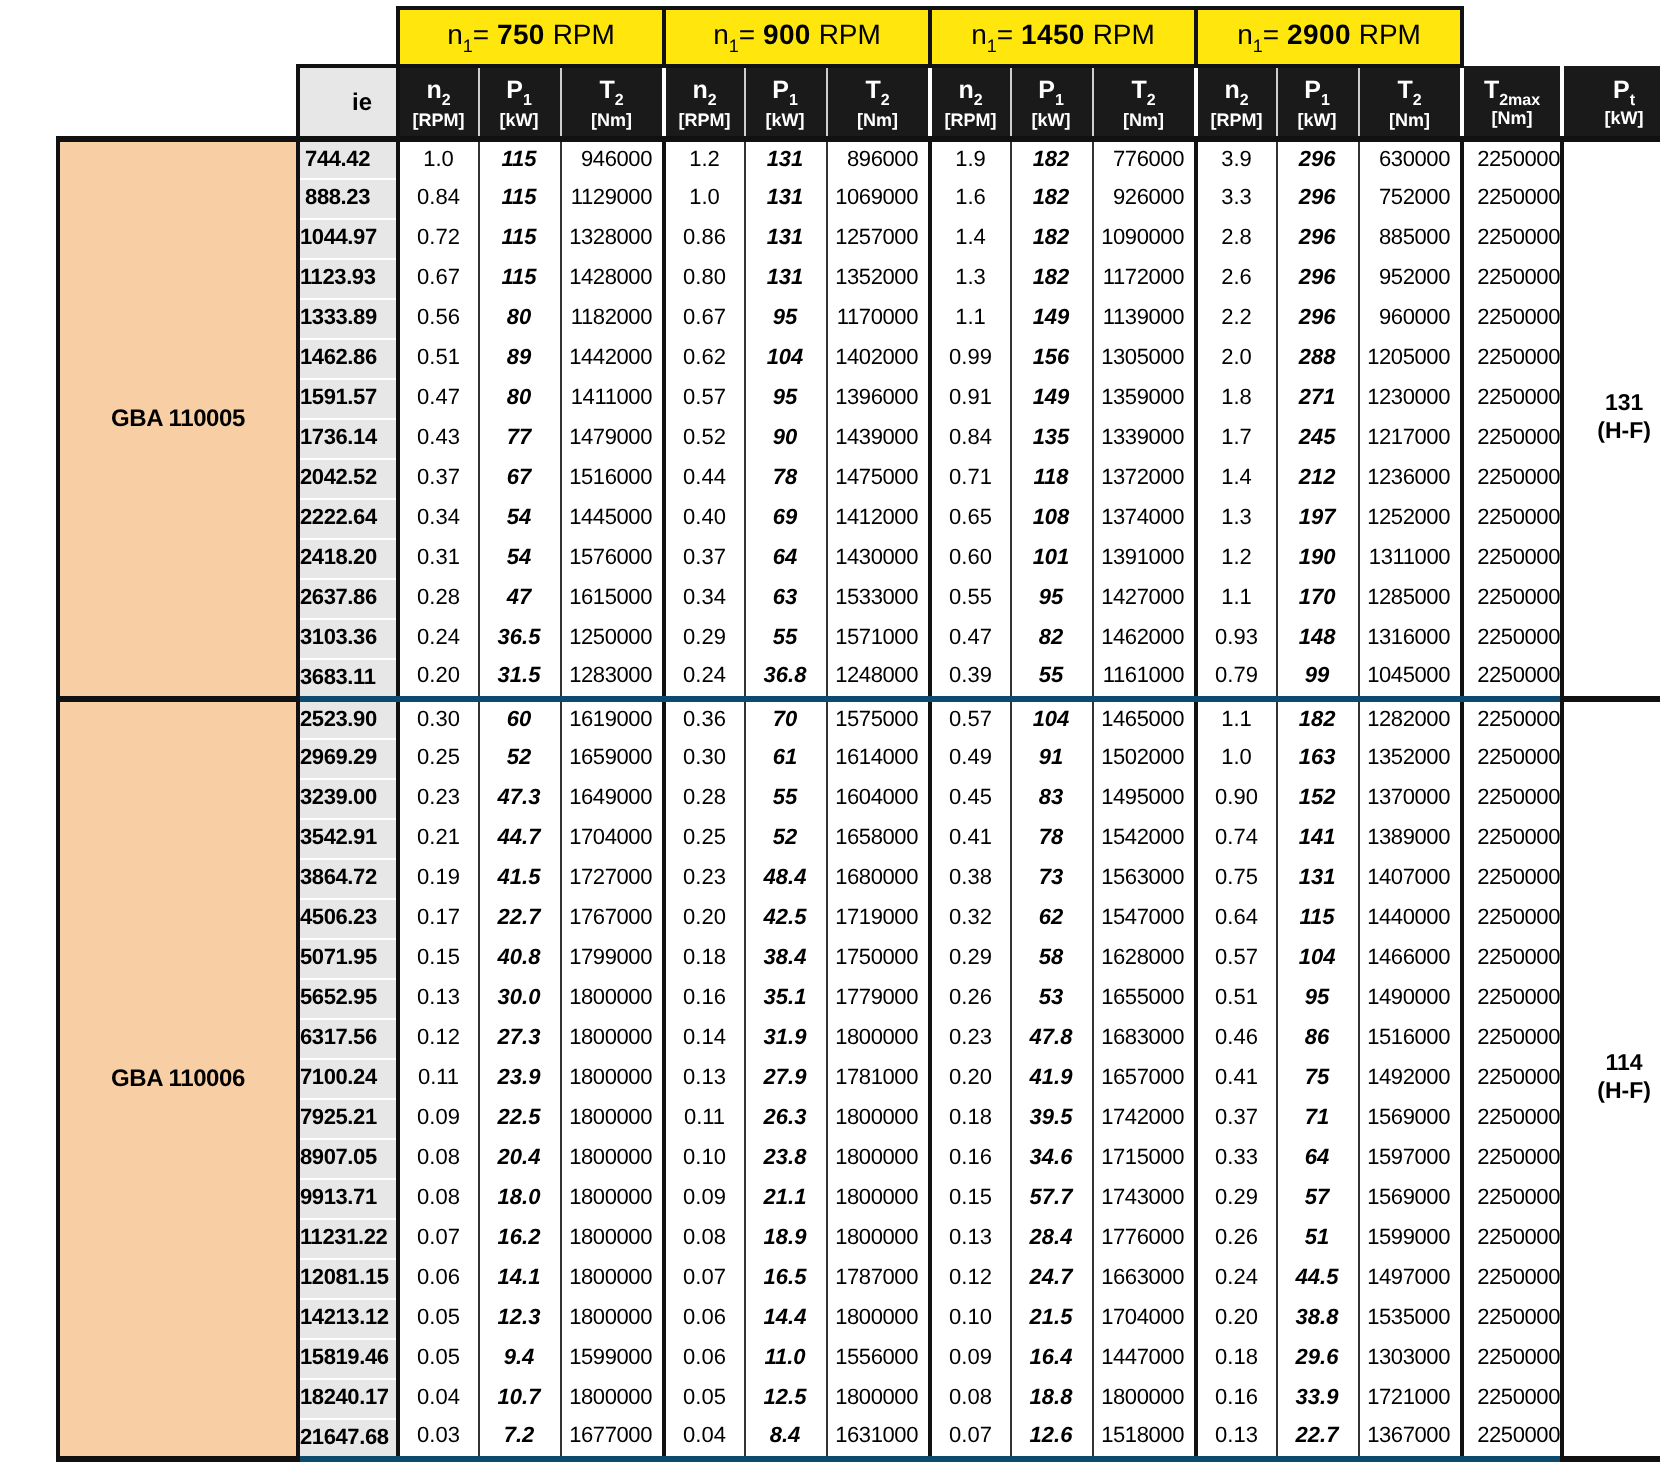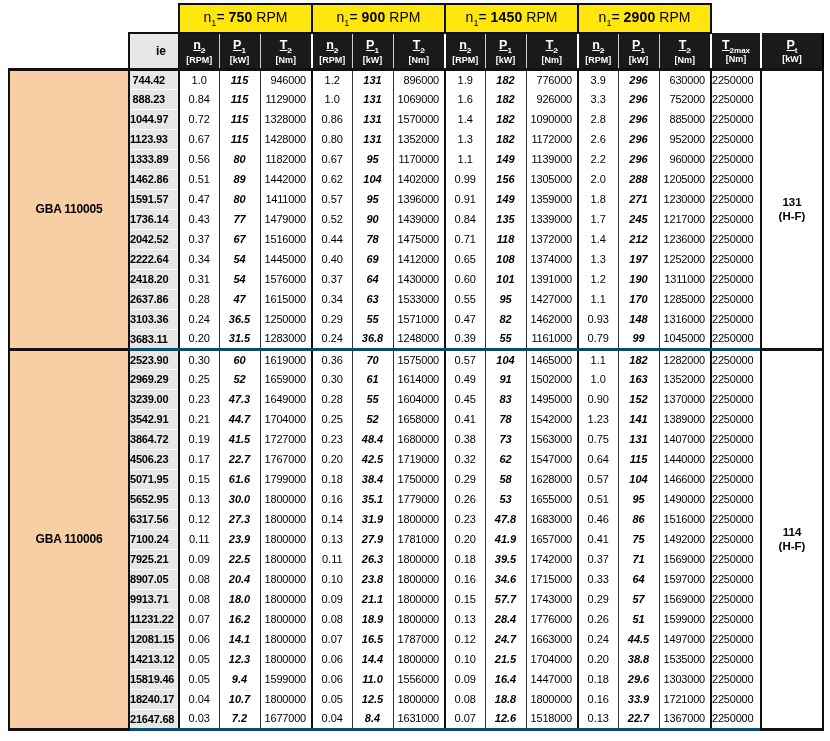--- a/index.html
+++ b/index.html
@@ -1,21 +1,21 @@
 <!DOCTYPE html>
 <html style="--yellow: #FFE60D; --peach: #F8CEA4; --ie_gray: #E7E7E7; --header_black: #1A1A1A;"><head>
 <meta charset="utf-8">
 <style>
   html, body { margin: 0; padding: 0; }
   body {
     width: 830px; height: 741px; background: #fff;
     font-family: "Liberation Sans", sans-serif; color: #000;
     -webkit-font-smoothing: antialiased;
   }
-  .page { padding: 3px 0 0 8px; }
+  .page { padding: 3px 0 0 8px; margin-left: 20px; }
   table { border-collapse: collapse; table-layout: fixed; width: 814px; }
   td { padding: 0; overflow: hidden; white-space: nowrap; vertical-align: middle; }
   tr.yellow-row { height: 29px; }
   tr.black-row  { height: 36px; }
   tr.data-row   { height: 20px; }
 
   .blank { background: #fff; border: none; }
 
   
   .yellow {
@@ -28,21 +28,21 @@
 
   
   .bhead {
     background: var(--header_black, #1A1A1A); color: #fff;
     text-align: center; font-weight: bold; line-height: 1.15;
     border-left: 1px solid #cfcfcf; border-bottom: 2px solid #000;
   }
   .bhead.gstart { border-left: 2px solid #fff; }
   .bhead.first  { border-left: 2px solid #000; }
   .bhead.last   { border-right: 2px solid #000; }
-  .bhead .sym-line { display: block; font-size: 12.5px; padding-top: 2px; text-decoration: underline; }
+  .bhead .sym-line { display: block; font-size: 12.5px; padding-top: 2px; }
   .bhead sub { font-size: 8px; }
   .bhead .unit { display: block; font-size: 9px; }
 
   .ie-head {
     background: var(--ie_gray, #E7E7E7);
     border: 2px solid #111; text-align: center;
     font-weight: bold; font-size: 12px; padding-left: 14px;
   }
 
   
@@ -57,21 +57,21 @@
     border-right: 2px solid #111; border-bottom: 1px solid #fff;
     text-align: right; padding-right: 13px;
     font-weight: bold; font-size: 11px; letter-spacing: -0.2px;
   }
   .c-n2  { border-left: 2px solid #111; text-align: center; font-size: 11px; }
   .c-p1  { border-left: 1px solid #333; text-align: center; font-size: 11px;
            font-weight: bold; font-style: italic; }
   .c-t2  { border-left: 1px solid #333; text-align: right; padding-right: 5px;
            font-size: 11px; letter-spacing: -0.2px; }
   .c-t2max { border-left: 2px solid #111; border-right: 2px solid #111;
-           text-align: left; font-size: 11px; letter-spacing: -0.2px; }
+           text-align: right; font-size: 11px; letter-spacing: -0.2px; }
   .c-pt  { border-right: 2px solid #111; text-align: center;
            font-weight: bold; font-size: 11.5px; line-height: 1.25; }
 
   .bt { border-top: 3px solid #111; }
   .bb { border-bottom: 3px solid #0c4a6e; }
   .c-model, .c-pt { border-top: 3px solid #111; border-bottom: 3px solid #111; }
 </style>
 </head>
 <body>
 
@@ -203,21 +203,21 @@
           <td class="c-t2">752000</td>
           <td class="c-t2max">2250000</td>
         </tr>
         <tr class="data-row">
           <td class="c-ie">1044.97</td>
           <td class="c-n2">0.72</td>
           <td class="c-p1">115</td>
           <td class="c-t2">1328000</td>
           <td class="c-n2">0.86</td>
           <td class="c-p1">131</td>
-          <td class="c-t2">1570000</td>
+          <td class="c-t2">1257000</td>
           <td class="c-n2">1.4</td>
           <td class="c-p1">182</td>
           <td class="c-t2">1090000</td>
           <td class="c-n2">2.8</td>
           <td class="c-p1">296</td>
           <td class="c-t2">885000</td>
           <td class="c-t2max">2250000</td>
         </tr>
         <tr class="data-row">
           <td class="c-ie">1123.93</td>
@@ -452,21 +452,21 @@
           <td class="c-ie">3542.91</td>
           <td class="c-n2">0.21</td>
           <td class="c-p1">44.7</td>
           <td class="c-t2">1704000</td>
           <td class="c-n2">0.25</td>
           <td class="c-p1">52</td>
           <td class="c-t2">1658000</td>
           <td class="c-n2">0.41</td>
           <td class="c-p1">78</td>
           <td class="c-t2">1542000</td>
-          <td class="c-n2">1.23</td>
+          <td class="c-n2">0.74</td>
           <td class="c-p1">141</td>
           <td class="c-t2">1389000</td>
           <td class="c-t2max">2250000</td>
         </tr>
         <tr class="data-row">
           <td class="c-ie">3864.72</td>
           <td class="c-n2">0.19</td>
           <td class="c-p1">41.5</td>
           <td class="c-t2">1727000</td>
           <td class="c-n2">0.23</td>
@@ -492,21 +492,21 @@
           <td class="c-p1">62</td>
           <td class="c-t2">1547000</td>
           <td class="c-n2">0.64</td>
           <td class="c-p1">115</td>
           <td class="c-t2">1440000</td>
           <td class="c-t2max">2250000</td>
         </tr>
         <tr class="data-row">
           <td class="c-ie">5071.95</td>
           <td class="c-n2">0.15</td>
-          <td class="c-p1">61.6</td>
+          <td class="c-p1">40.8</td>
           <td class="c-t2">1799000</td>
           <td class="c-n2">0.18</td>
           <td class="c-p1">38.4</td>
           <td class="c-t2">1750000</td>
           <td class="c-n2">0.29</td>
           <td class="c-p1">58</td>
           <td class="c-t2">1628000</td>
           <td class="c-n2">0.57</td>
           <td class="c-p1">104</td>
           <td class="c-t2">1466000</td>

